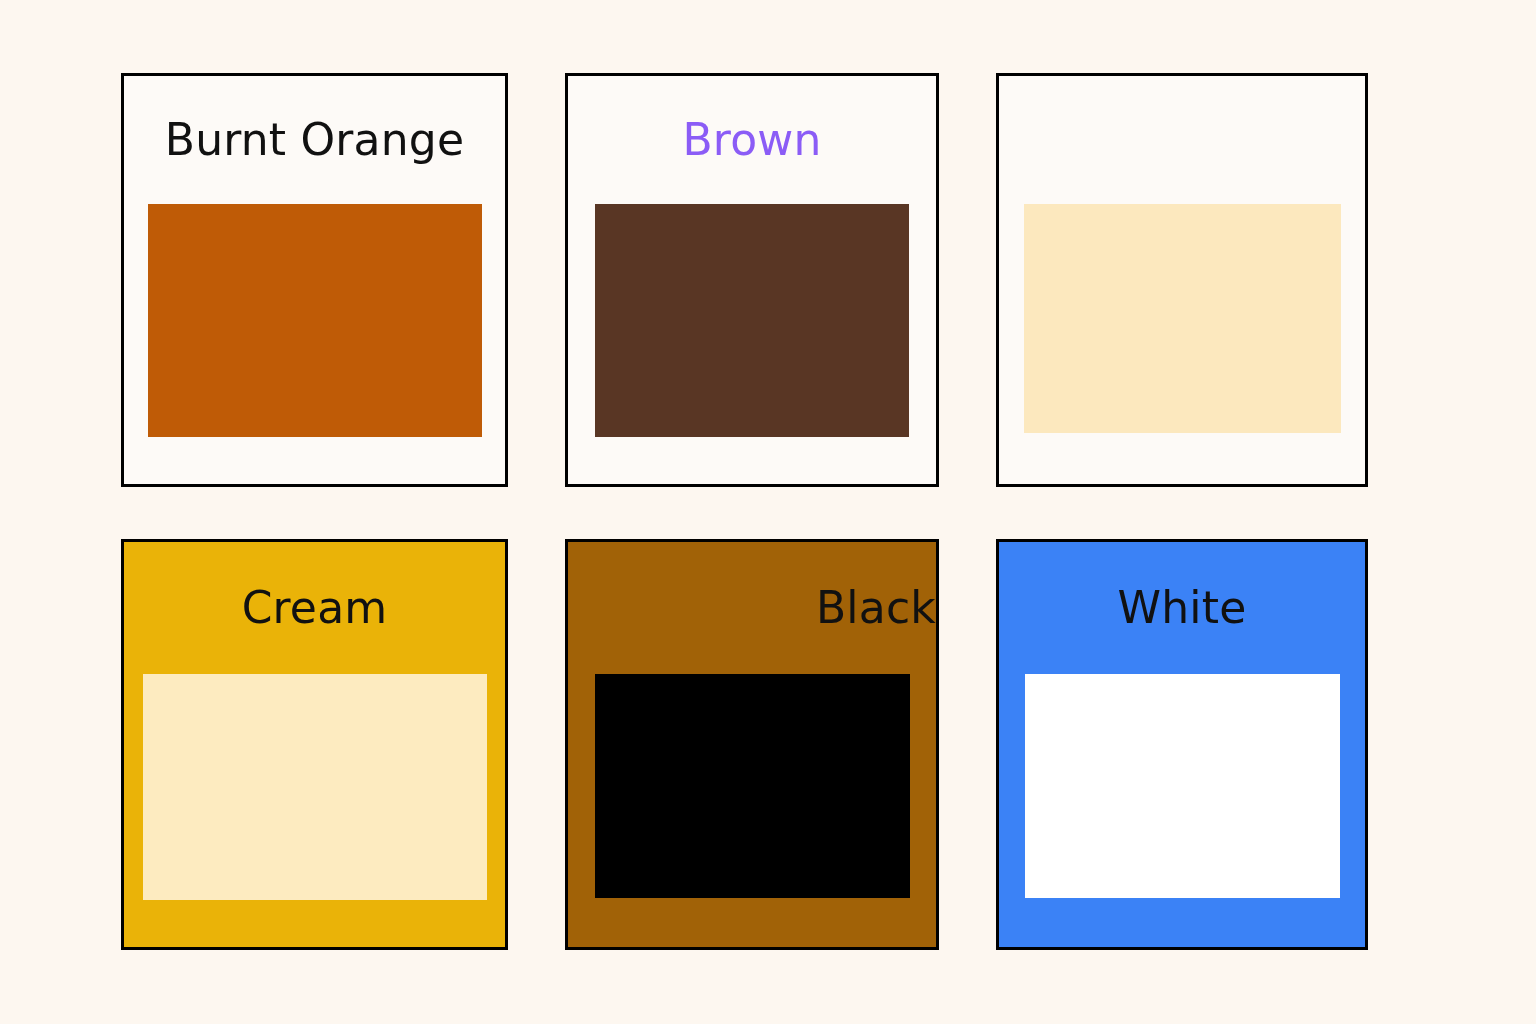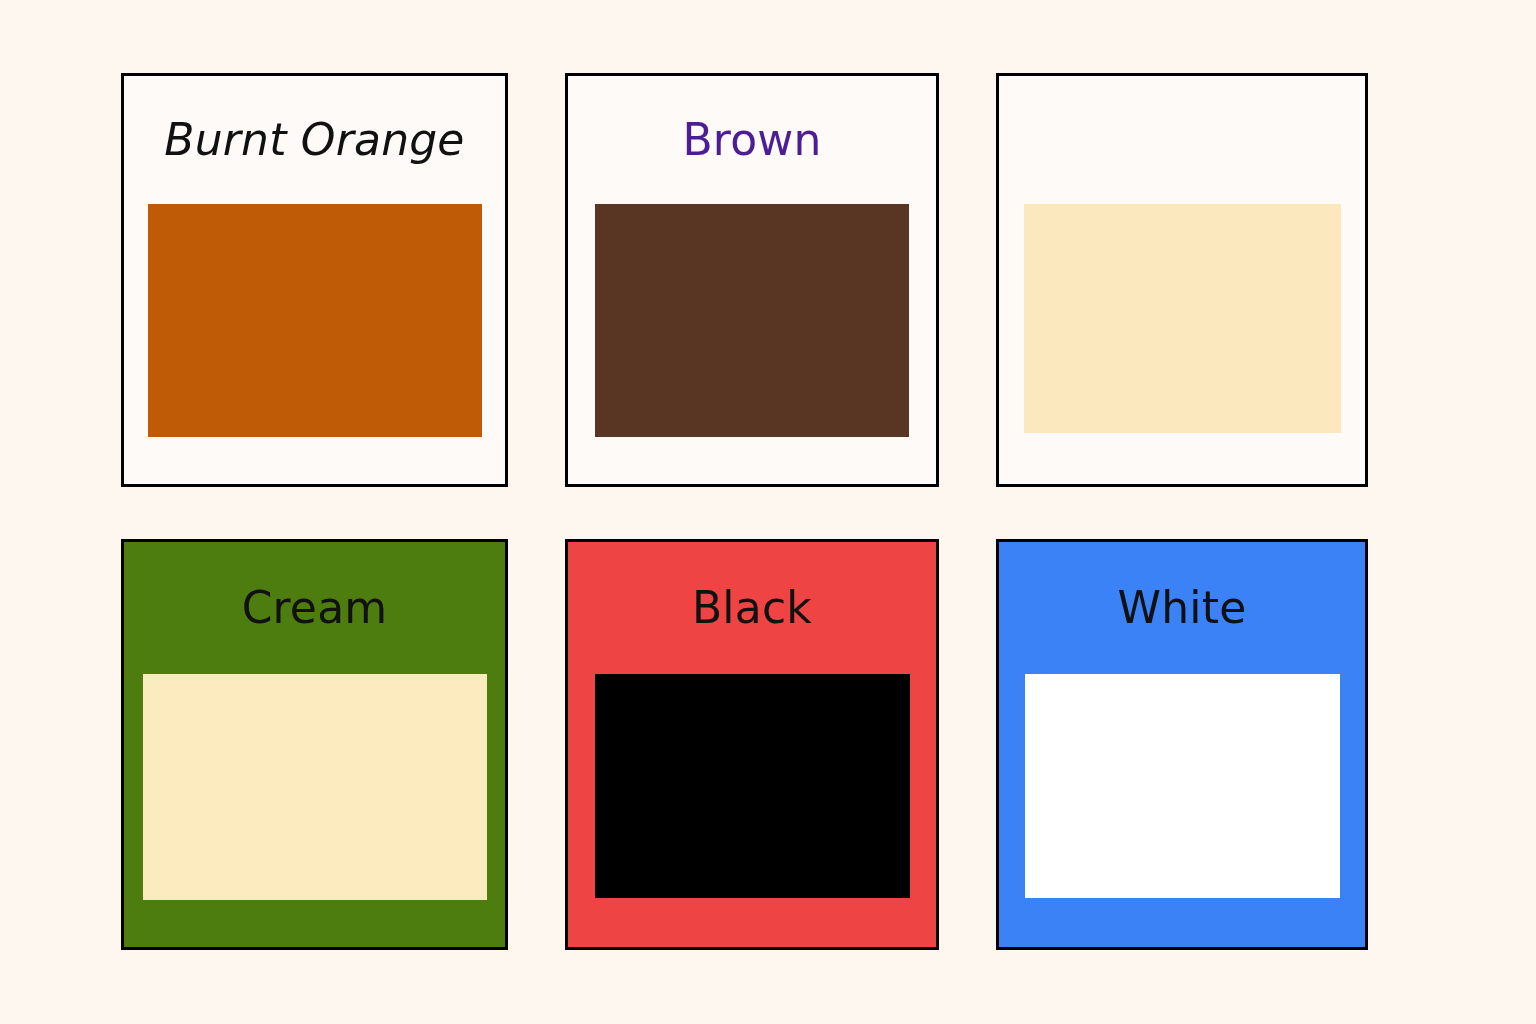--- a/index.html
+++ b/index.html
@@ -81,48 +81,48 @@
   .card-cream       .swatch-chip { width: 344px; height: 226px; }
   .card-black       .swatch-chip { width: 315px; height: 224px; }
   .card-white       .swatch-chip { width: 315px; height: 224px; }
 </style>
 </head>
 <body style="background: rgb(253, 247, 240);">
 
 <div id="palette-board" style="background: rgb(253, 247, 240);">
   <div class="swatch-grid">
 
-    <div class="swatch-card row-1 card-burnt-orange" style="background: rgb(253, 250, 247); border-color: rgb(0, 0, 0); font-style: italic;">
+    <div class="swatch-card row-1 card-burnt-orange" style="background: rgb(253, 250, 247); border-color: rgb(0, 0, 0);">
       <div class="swatch-label" style="color: rgb(17, 17, 17);">Burnt Orange</div>
       <div class="swatch-chip-wrap">
         <div class="swatch-chip" style="background: rgb(191, 91, 6);"></div>
       </div>
     </div>
 
     <div class="swatch-card row-1 card-brown" style="background: rgb(253, 250, 247); border-color: rgb(0, 0, 0);">
-      <div class="swatch-label" style="color: #4c1d95;">Brown</div>
+      <div class="swatch-label" style="color: #8b5cf6;">Brown</div>
       <div class="swatch-chip-wrap">
         <div class="swatch-chip" style="background: rgb(89, 54, 36);"></div>
       </div>
     </div>
 
     <div class="swatch-card row-1 card-champagne" style="background: rgb(253, 250, 247); border-color: rgb(0, 0, 0);">
       <div class="swatch-chip-wrap">
         <div class="swatch-chip" style="background: rgb(252, 232, 190);"></div>
       </div>
     </div>
 
-    <div class="swatch-card row-2 card-cream" style="background: #4d7c0f; border-color: rgb(0, 0, 0);">
+    <div class="swatch-card row-2 card-cream" style="background: #eab308; border-color: rgb(0, 0, 0);">
       <div class="swatch-label" style="color: rgb(17, 17, 17);">Cream</div>
       <div class="swatch-chip-wrap">
         <div class="swatch-chip" style="background: rgb(253, 235, 192);"></div>
       </div>
     </div>
 
-    <div class="swatch-card row-2 card-black" style="background: #ef4444; border-color: rgb(0, 0, 0);">
+    <div class="swatch-card row-2 card-black" style="background: #a16207; border-color: rgb(0, 0, 0); align-items: flex-end;">
       <div class="swatch-label" style="color: rgb(17, 17, 17);">Black</div>
       <div class="swatch-chip-wrap">
         <div class="swatch-chip" style="background: rgb(0, 0, 0);"></div>
       </div>
     </div>
 
     <div class="swatch-card row-2 card-white" style="background: #3b82f6; border-color: rgb(0, 0, 0);">
       <div class="swatch-label" style="color: rgb(17, 17, 17);">White</div>
       <div class="swatch-chip-wrap">
         <div class="swatch-chip" style="background: rgb(255, 255, 255);"></div>

